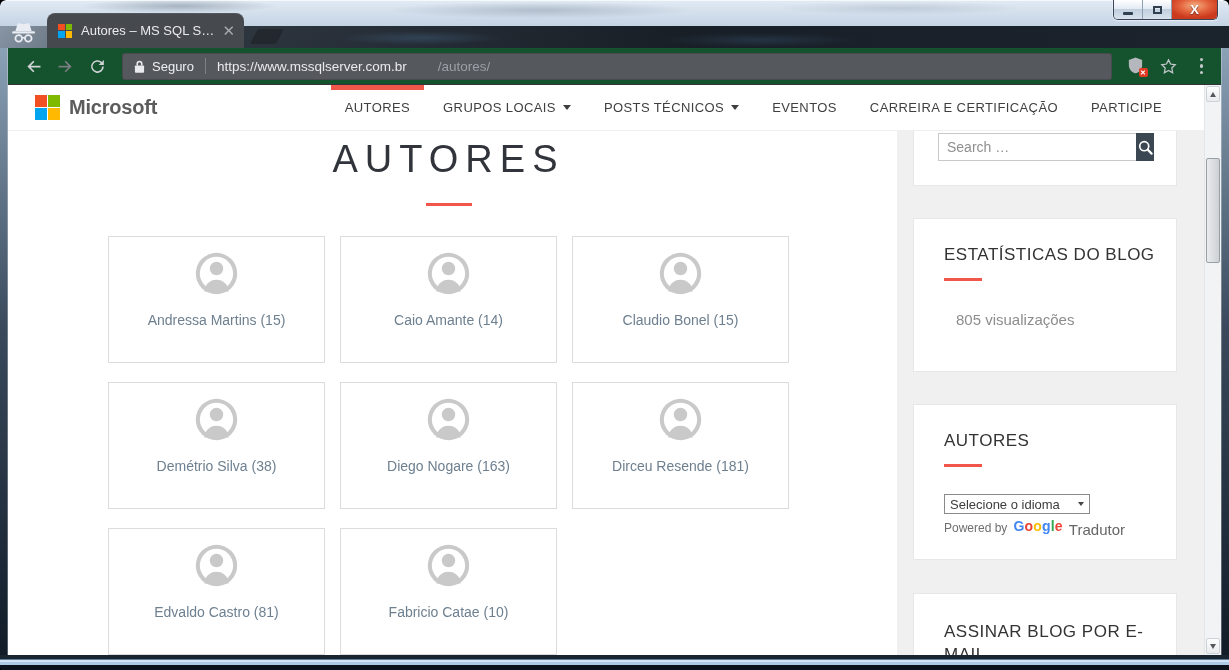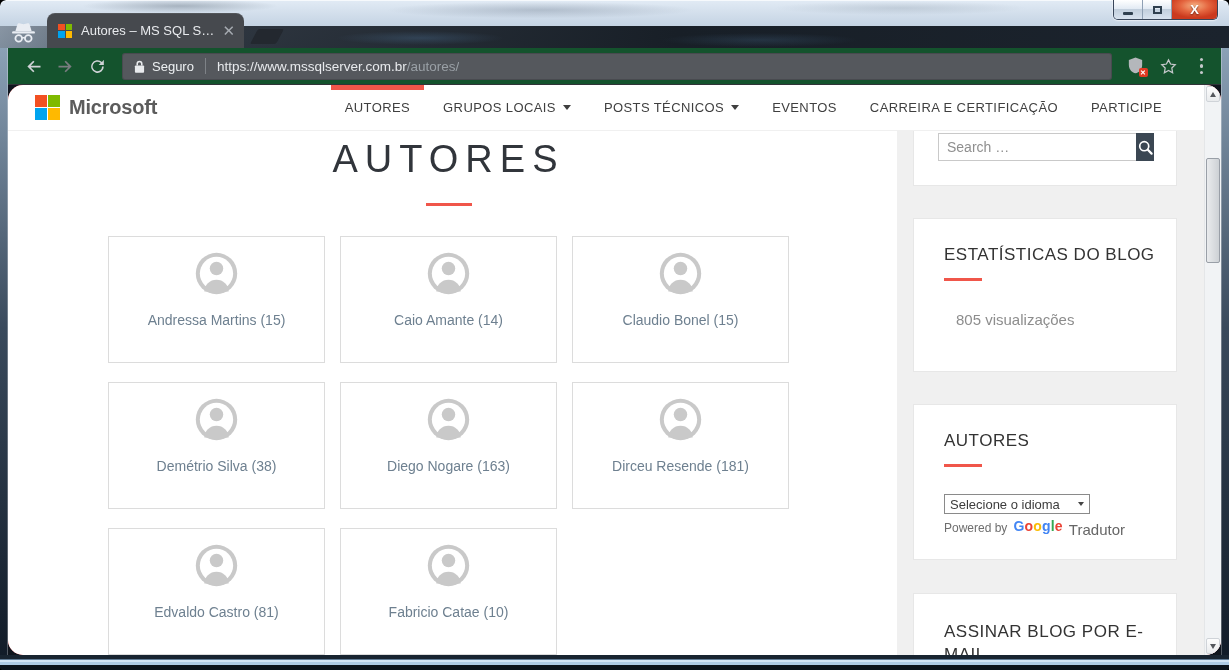--- a/index.html
+++ b/index.html
@@ -58,29 +58,29 @@
     display:flex; align-items:center; padding:0 12px; border-bottom:1px solid #303338; }
   .nav-btn { display:flex; align-items:center; justify-content:center; width:26px; height:26px;
     margin-right:6px; }
   .urlbox { flex:1; height:27px; background:#55585d; border-radius:3px; display:flex;
     align-items:center; padding:0 12px; margin:0 14px 0 6px; box-shadow:inset 0 0 0 1px rgba(0,0,0,.15); }
   .secure { display:flex; align-items:center; gap:7px; }
   .secure-label { color:#edf0f2; font-size:13px; }
   .url-sep { width:1px; height:16px; background:#7e8287; margin:0 11px; }
   .url { font-size:13.5px; white-space:nowrap; overflow:hidden; }
   .url .host { color:#e8eaed; }
-  .url .path { color:#9aa0a6; }
+  .url .path { color:#9aa0a6;margin-left:31px; }
   .shield-wrap { position:relative; width:20px; height:20px; margin-right:13px; }
   .shield-badge { position:absolute; right:-2px; bottom:-1px; width:9px; height:9px; background:#df3a23;
     border-radius:2px; color:#fff; font-size:7px; line-height:9px; text-align:center; font-weight:bold; }
   .dots { display:flex; flex-direction:column; gap:3px; margin-left:16px; padding:2px 6px; }
   .dots i { width:3.5px; height:3.5px; border-radius:50%; background:#c4c7ca; display:block; }
 
   
-  .page { position:absolute; top:85px; left:8px; right:8px; bottom:15px; background:#ef4444; overflow:hidden;border-radius:15px; }
+  .page { position:absolute; top:85px; left:8px; right:8px; bottom:15px; background:#ef4444; overflow:hidden; }
 
   .site-nav { position:absolute; top:0; left:0; right:17px; height:46px; background:#fff;
     display:flex; align-items:center; padding-left:27px; border-bottom:1px solid #f0f0f0; }
   .ms-logo { display:flex; align-items:center; gap:9px; }
   .ms-squares { width:25px; height:25px; display:grid; grid-template-columns:12px 12px;
     grid-template-rows:12px 12px; gap:1px; }
   .ms-squares i { display:block; }
   .sq1 { background:#f25022; } .sq2 { background:#7fba00; } .sq3 { background:#00a4ef; } .sq4 { background:#ffb900; }
   .ms-name { font-size:20px; color:#5c5c5c; font-weight:bold; letter-spacing:-0.2px; }
   .menu { margin-left:auto; margin-right:42px; display:flex; gap:33px; height:100%; align-items:stretch; }

